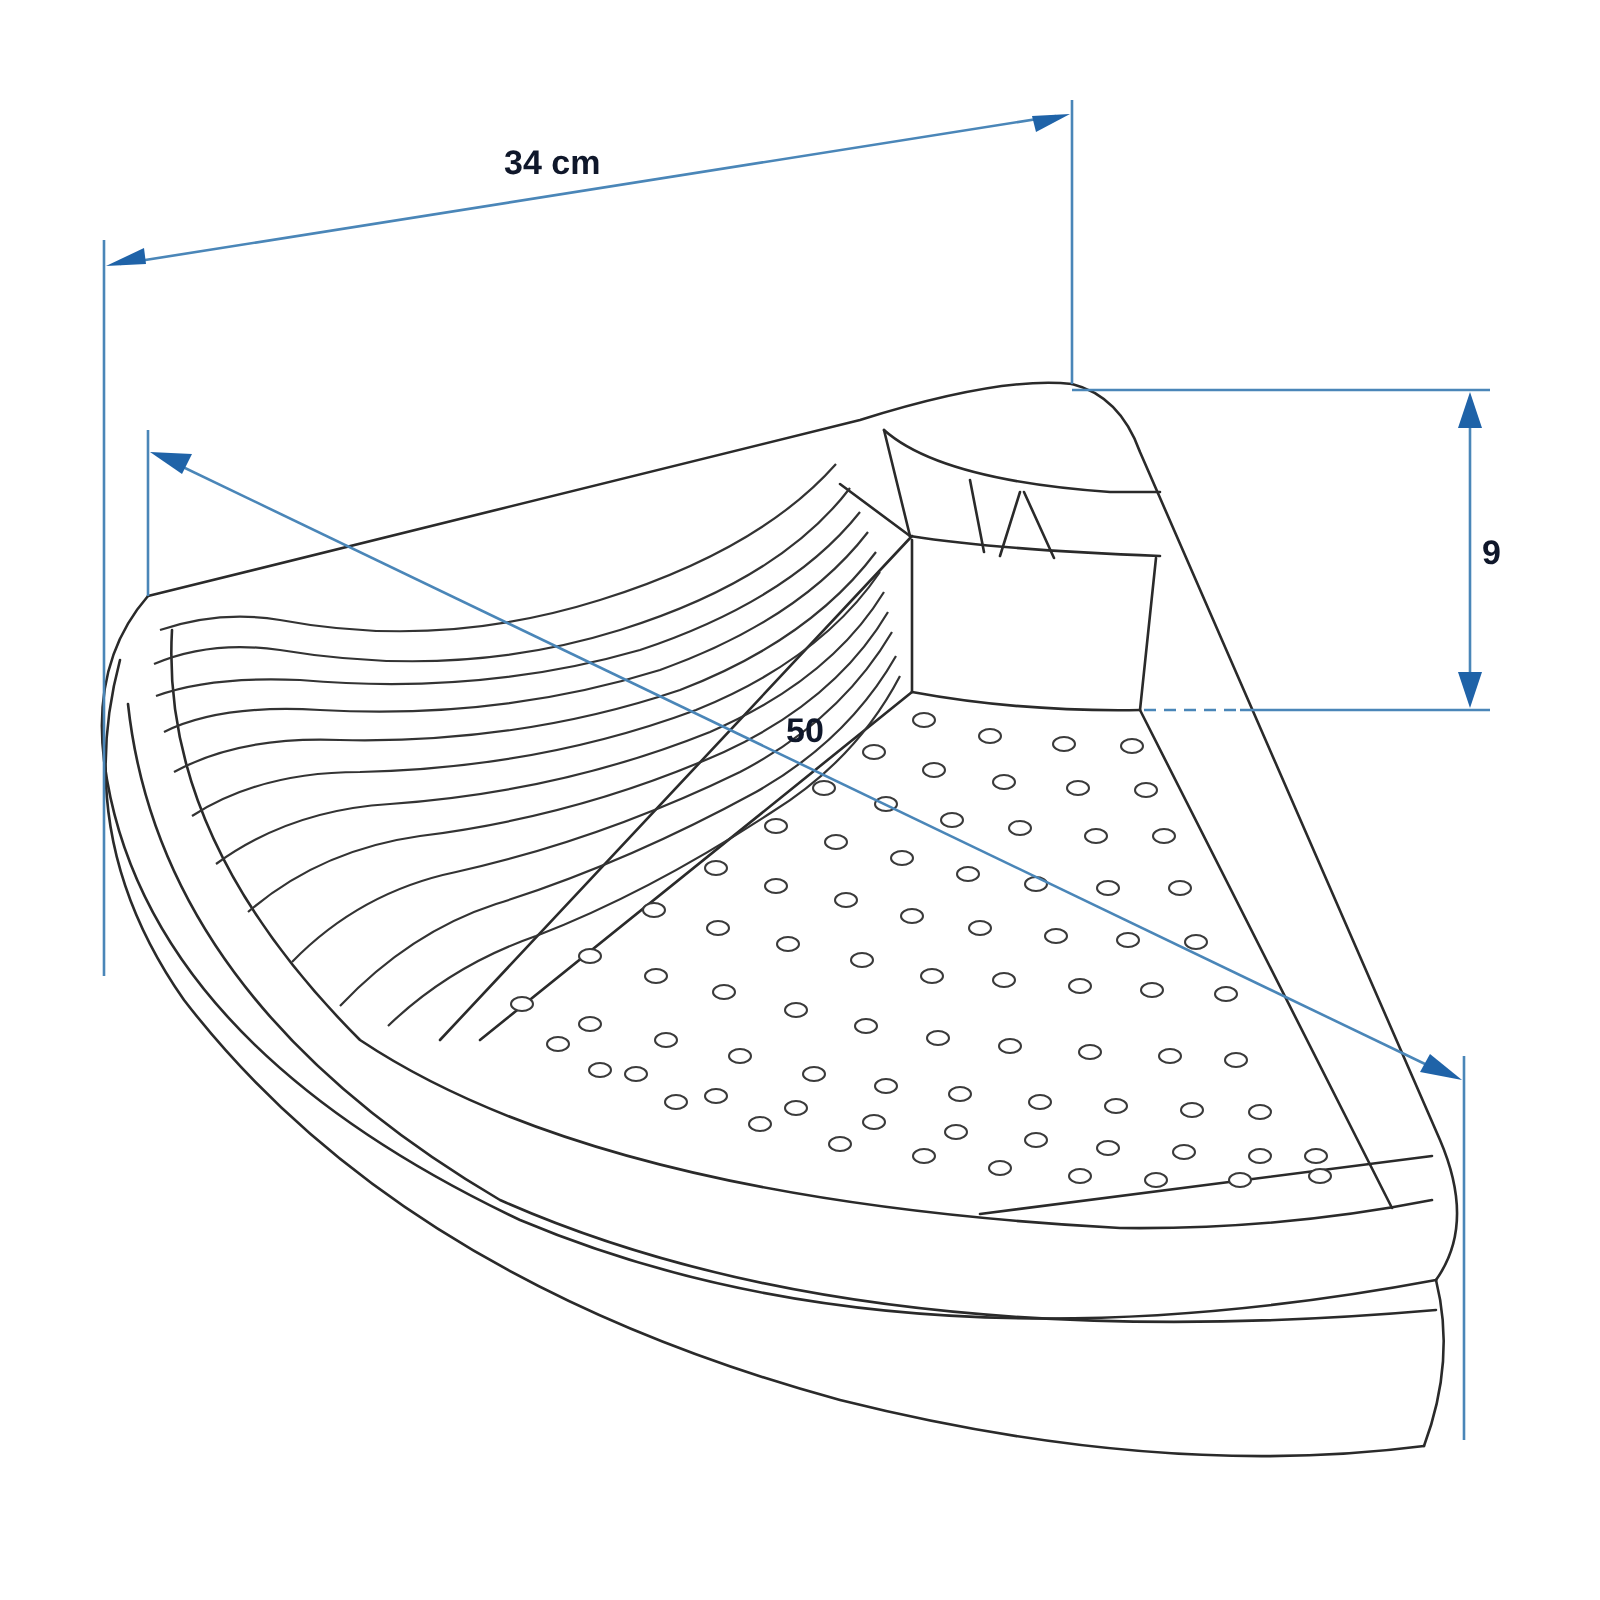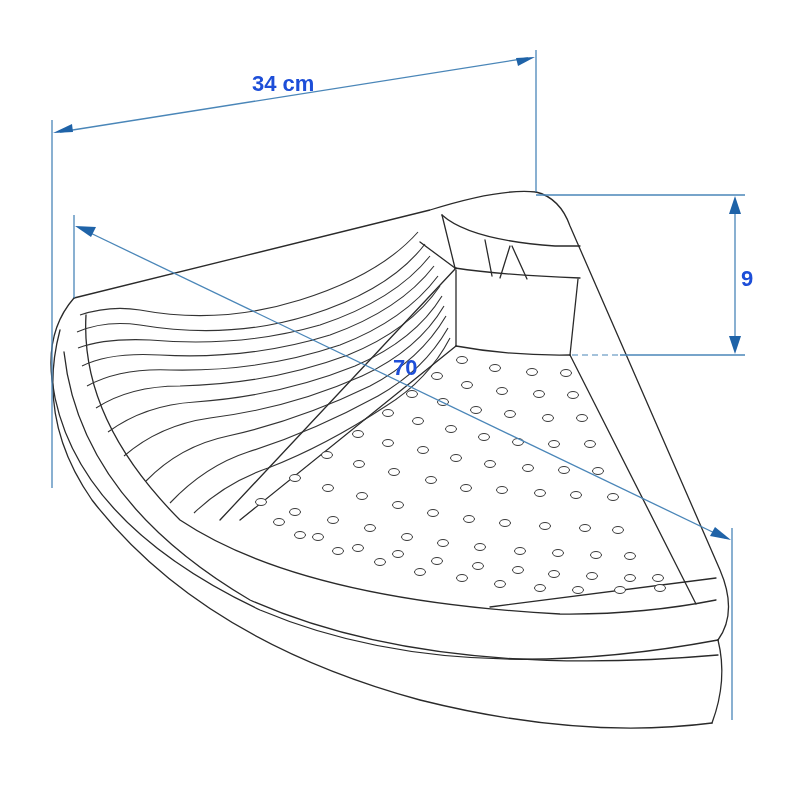--- a/index.html
+++ b/index.html
@@ -4,21 +4,21 @@
   <style>
     html, body { margin: 0; padding: 0; background: #ffffff; }
     body { width: 800px; height: 800px; overflow: hidden; position: relative; font-family: "Liberation Sans", sans-serif; }
     #diagram { position: absolute; left: 0; top: 0; width: 800px; height: 800px; }
     .outline { fill: none; stroke: #2a2a2a; stroke-width: 1.3; stroke-linejoin: round; stroke-linecap: round; }
     .groove { fill: none; stroke: #333333; stroke-width: 1.1; }
     .hole { fill: #ffffff; stroke: #3a3a3a; stroke-width: 1; }
     .dim { fill: none; stroke: #4a86b8; stroke-width: 1.3; }
     .dim-dash { fill: none; stroke: #4a86b8; stroke-width: 1.2; stroke-dasharray: 6 4; }
     .arrow { fill: #1f63a8; stroke: none; }
-    .label { position: absolute; color: #1d4ed8; font-weight: bold; font-size: 22px; line-height: 1; white-space: nowrap; }
+    .label { position: absolute; color: #0f172a; font-weight: bold; font-size: 17px; line-height: 1; white-space: nowrap; }
   </style>
 </head>
 <body>
 
 <svg id="diagram" viewBox="0 0 800 800" xmlns="http://www.w3.org/2000/svg">
 
   <g>
 
     <path class="outline" d="M74,298 L430,210 Q500,188 536,192"></path>
 
@@ -174,14 +174,14 @@
     <line class="dim" x1="536" y1="195" x2="745" y2="195"></line>
     <line class="dim-dash" x1="572" y1="355" x2="620" y2="355"></line>
     <line class="dim" x1="620" y1="355" x2="745" y2="355"></line>
     <line class="dim" x1="735" y1="200" x2="735" y2="350"></line>
     <polygon class="arrow" points="735,196 729,214 741,214"></polygon>
     <polygon class="arrow" points="735,354 729,336 741,336"></polygon>
   </g>
 </svg>
 
 <div class="label" style="left:252px; top:73px;">34 cm</div>
-<div class="label" style="left:393px; top:357px;">70</div>
+<div class="label" style="left:393px; top:357px;">50</div>
 <div class="label" style="left:741px; top:268px;">9</div>
 
 </body></html>

